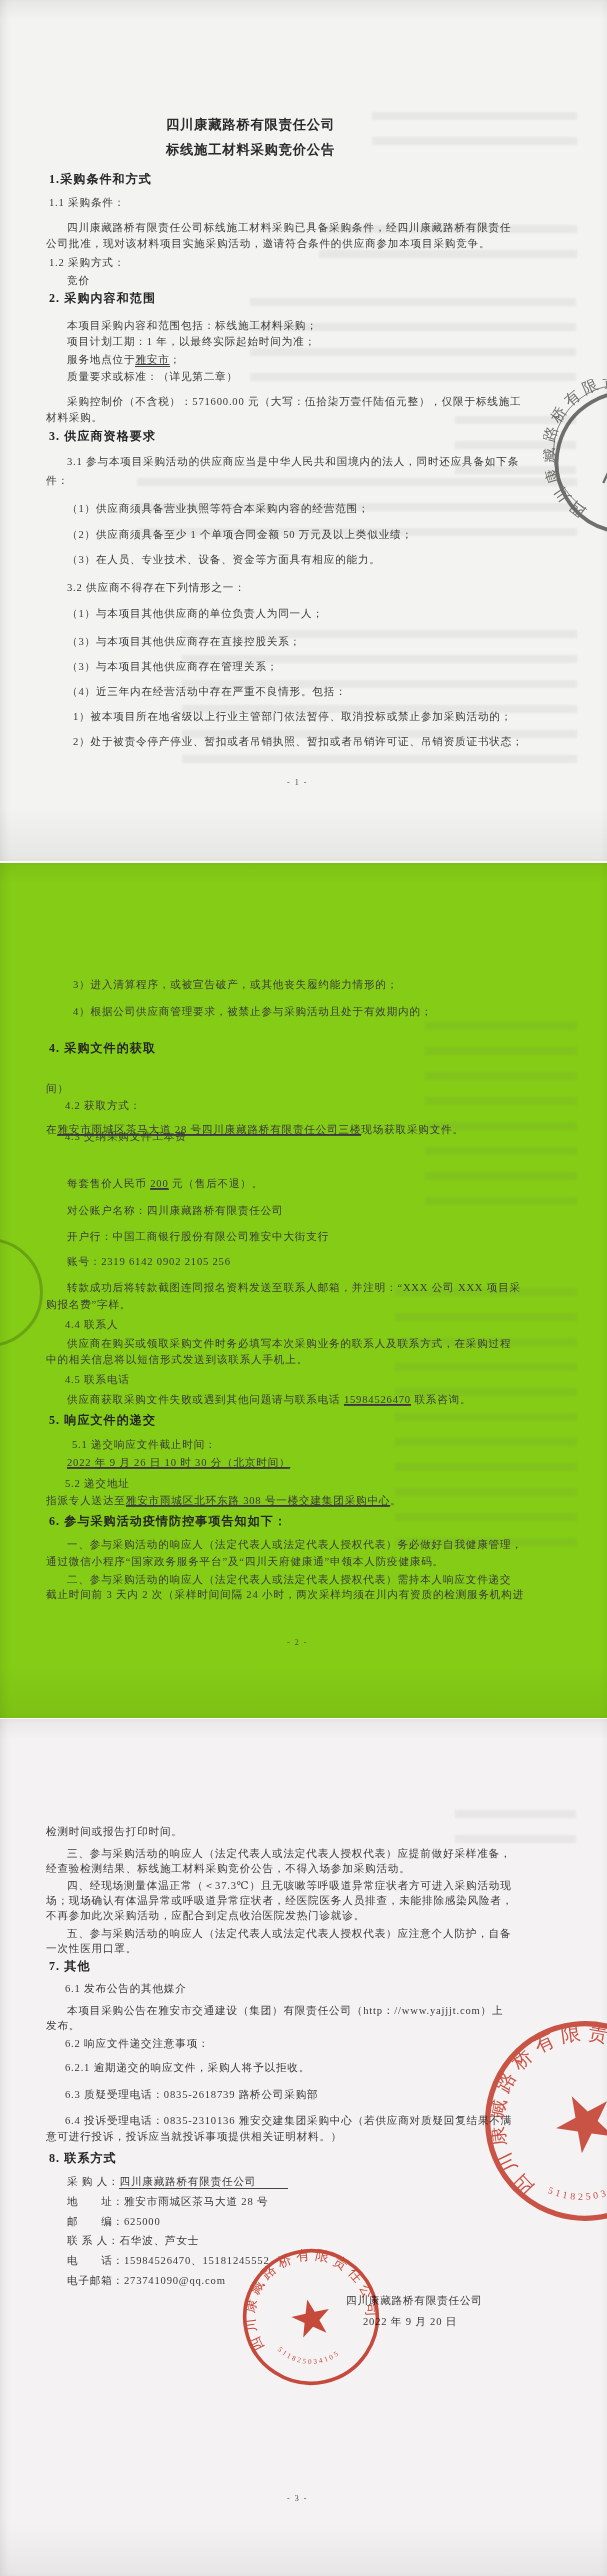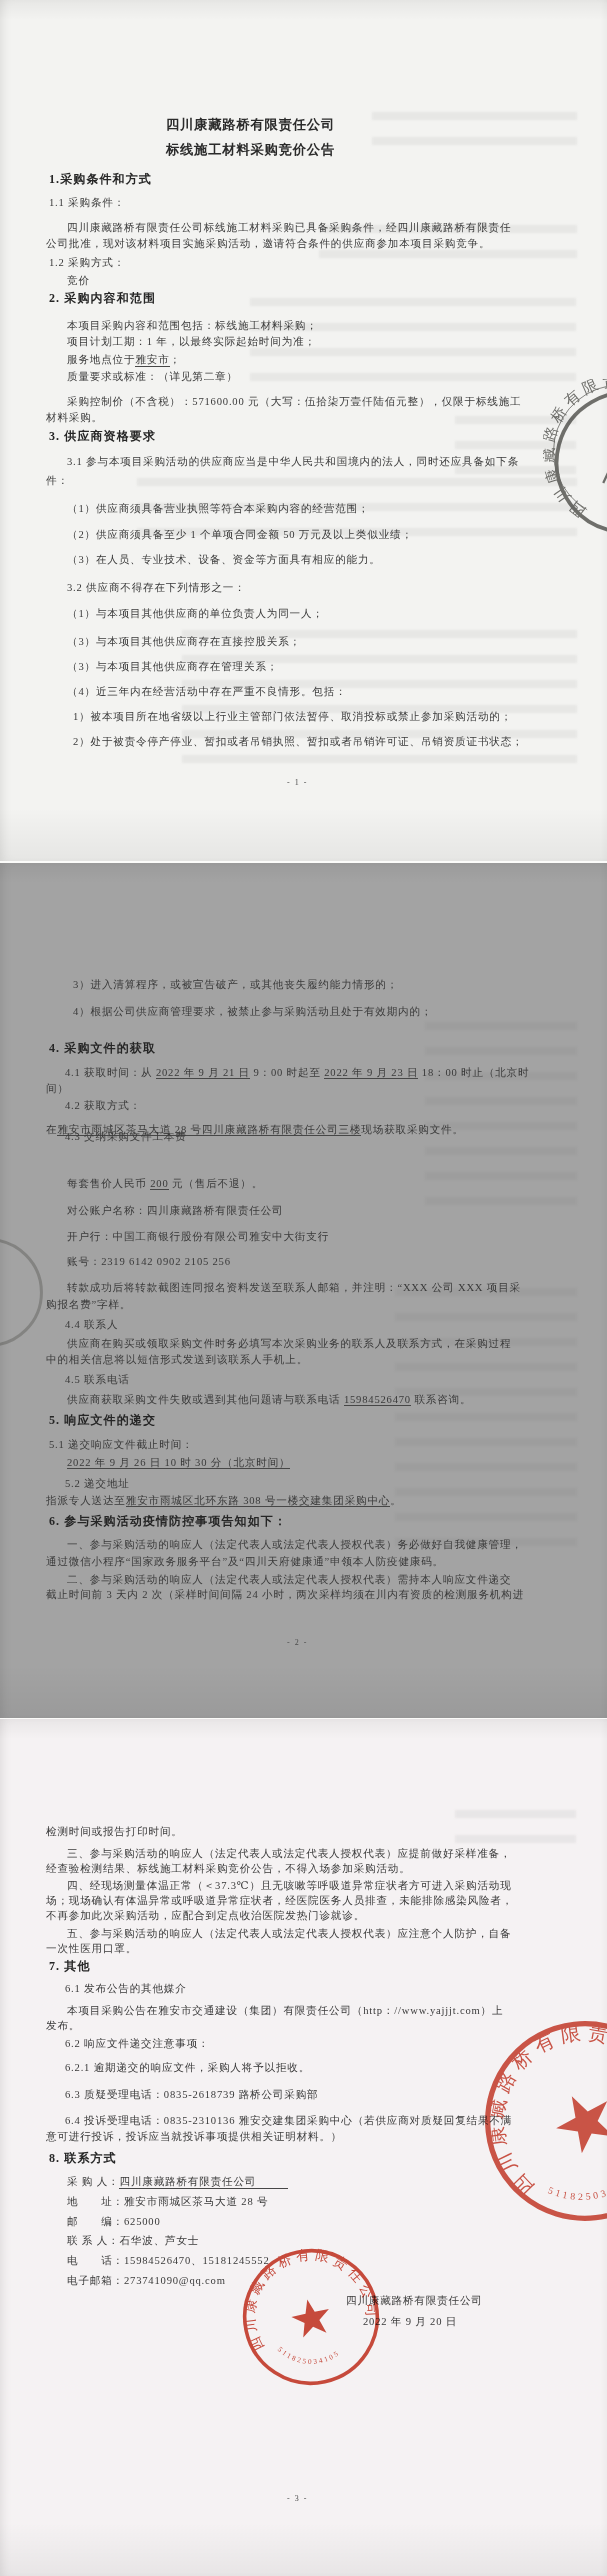--- a/index.html
+++ b/index.html
@@ -4,28 +4,28 @@
 <style>
   html,body{margin:0;padding:0;width:607px;background:#fbfbf9;
     font-family:"Liberation Serif","DejaVu Serif",serif;}
   .page{position:relative;width:607px;overflow:hidden;margin:0 0 1.5px 0;
     box-shadow:inset 7.6px 0 10.6px -6px rgba(0,0,0,.10), inset -6px 0 9px -6px rgba(0,0,0,.06);}
   .page::before{content:"";position:absolute;left:0;top:0;right:0;height:20px;
     background:linear-gradient(to bottom,rgba(0,0,0,.05),transparent);pointer-events:none;}
   .page::after{content:"";position:absolute;left:0;bottom:0;right:0;height:53px;
     background:linear-gradient(to bottom,transparent,rgba(0,0,0,.055));pointer-events:none;}
   #page1{height:861px;background:#f3f3f1;}
-  #page2{height:855px;background:#a3a3a3;}
+  #page2{height:855px;background:#84cc16;}
   #page3{height:857px;background:#f5f2f3;margin-bottom:0;}
   .ln{position:absolute;white-space:nowrap;font-size:10.6px;letter-spacing:0.8px;
     color:#3a3a3a;line-height:13.7px;}
   .h{font-weight:700;font-size:12px;letter-spacing:1.1px;color:#262626;}
   .title{font-weight:700;font-size:13.3px;letter-spacing:0.8px;color:#2b2b2b;
     width:501px;text-align:center;left:0;}
-  .u{border-bottom:0.8px solid #474747;padding-bottom:0.8px;}
+  .u{border-bottom:0.8px solid #474747;padding-bottom:0.8px;text-decoration:underline;}
   .uext{border-bottom:0.8px solid #474747;padding-bottom:0.8px;padding-right:32px;}
   .footer{font-size:8px;color:#4c4c4c;letter-spacing:1.5px;}
   .ghost{position:absolute;pointer-events:none;
     background:repeating-linear-gradient(to bottom,rgba(110,110,110,.085) 0 7.6px,rgba(0,0,0,0) 7.6px 25px);
     filter:blur(1.2px);}
   .seal{position:absolute;mix-blend-mode:multiply;pointer-events:none;}
   svg text{font-family:"Liberation Serif","DejaVu Serif",serif;}
 </style>
 </head>
 <body>
@@ -83,39 +83,38 @@
 </div>
 
 <div class="page" id="page2">
   <div class="ghost" style="left:425px;top:159px;width:152px;height:197px"></div>
   <div class="ghost" style="left:395px;top:425px;width:182px;height:273px"></div>
 
   <div class="ln" style="top:115px;left:73px">3）进入清算程序，或被宣告破产，或其他丧失履约能力情形的；</div>
   <div class="ln" style="top:142px;left:73px">4）根据公司供应商管理要求，被禁止参与采购活动且处于有效期内的；</div>
 
   <div class="ln h" style="top:179px;left:49px">4. 采购文件的获取</div>
-  <div class="ln" style="top:203px;left:65px"><span>4.1 获取时间：从 </span><span class="u">2022 年 9 月 21 日</span><span> 9：00 时起至 </span><span class="u">2022 年 9 月 23 日</span><span> 18：00 时止（北京时</span></div>
   <div class="ln" style="top:219px;left:46px">间）</div>
   <div class="ln" style="top:236px;left:65px">4.2 获取方式：</div>
   <div class="ln" style="top:260px;left:46px"><span>在</span><span class="u">雅安市雨城区茶马大道 28 号四川康藏路桥有限责任公司三楼</span><span>现场获取采购文件。</span></div>
   <div class="ln" style="top:267px;left:65px">4.3 交纳采购文件工本费</div>
   <div class="ln" style="top:314px;left:67px"><span>每套售价人民币 </span><span class="u">200</span><span> 元（售后不退）。</span></div>
   <div class="ln" style="top:341px;left:67px">对公账户名称：四川康藏路桥有限责任公司</div>
   <div class="ln" style="top:367px;left:67px">开户行：中国工商银行股份有限公司雅安中大街支行</div>
   <div class="ln" style="top:392px;left:67px">账号：2319 6142 0902 2105 256</div>
   <div class="ln" style="top:418px;left:67px">转款成功后将转款截图连同报名资料发送至联系人邮箱，并注明：“XXX 公司 XXX 项目采</div>
   <div class="ln" style="top:435px;left:46px">购报名费”字样。</div>
   <div class="ln" style="top:455px;left:65px">4.4 联系人</div>
   <div class="ln" style="top:474px;left:67px">供应商在购买或领取采购文件时务必填写本次采购业务的联系人及联系方式，在采购过程</div>
   <div class="ln" style="top:490px;left:46px">中的相关信息将以短信形式发送到该联系人手机上。</div>
   <div class="ln" style="top:510px;left:65px">4.5 联系电话</div>
   <div class="ln" style="top:530px;left:67px"><span>供应商获取采购文件失败或遇到其他问题请与联系电话 </span><span class="u">15984526470</span><span> 联系咨询。</span></div>
 
   <div class="ln h" style="top:551px;left:49px">5. 响应文件的递交</div>
-  <div class="ln" style="top:575px;left:49px">5.1 递交响应文件截止时间：</div>
+  <div class="ln" style="top:575px;left:72px">5.1 递交响应文件截止时间：</div>
   <div class="ln" style="top:593px;left:67px"><span class="u">2022 年 9 月 26 日 10 时 30 分（北京时间）</span></div>
   <div class="ln" style="top:614px;left:65px">5.2 递交地址</div>
   <div class="ln" style="top:631px;left:46px"><span>指派专人送达至</span><span class="u">雅安市雨城区北环东路 308 号一楼交建集团采购中心</span><span>。</span></div>
 
   <div class="ln h" style="top:652px;left:49px">6. 参与采购活动疫情防控事项告知如下：</div>
   <div class="ln" style="top:675px;left:67px">一、参与采购活动的响应人（法定代表人或法定代表人授权代表）务必做好自我健康管理，</div>
   <div class="ln" style="top:692px;left:46px">通过微信小程序“国家政务服务平台”及“四川天府健康通”申领本人防疫健康码。</div>
   <div class="ln" style="top:710px;left:67px">二、参与采购活动的响应人（法定代表人或法定代表人授权代表）需持本人响应文件递交</div>
   <div class="ln" style="top:725px;left:46px">截止时间前 3 天内 2 次（采样时间间隔 24 小时，两次采样均须在川内有资质的检测服务机构进</div>
 

